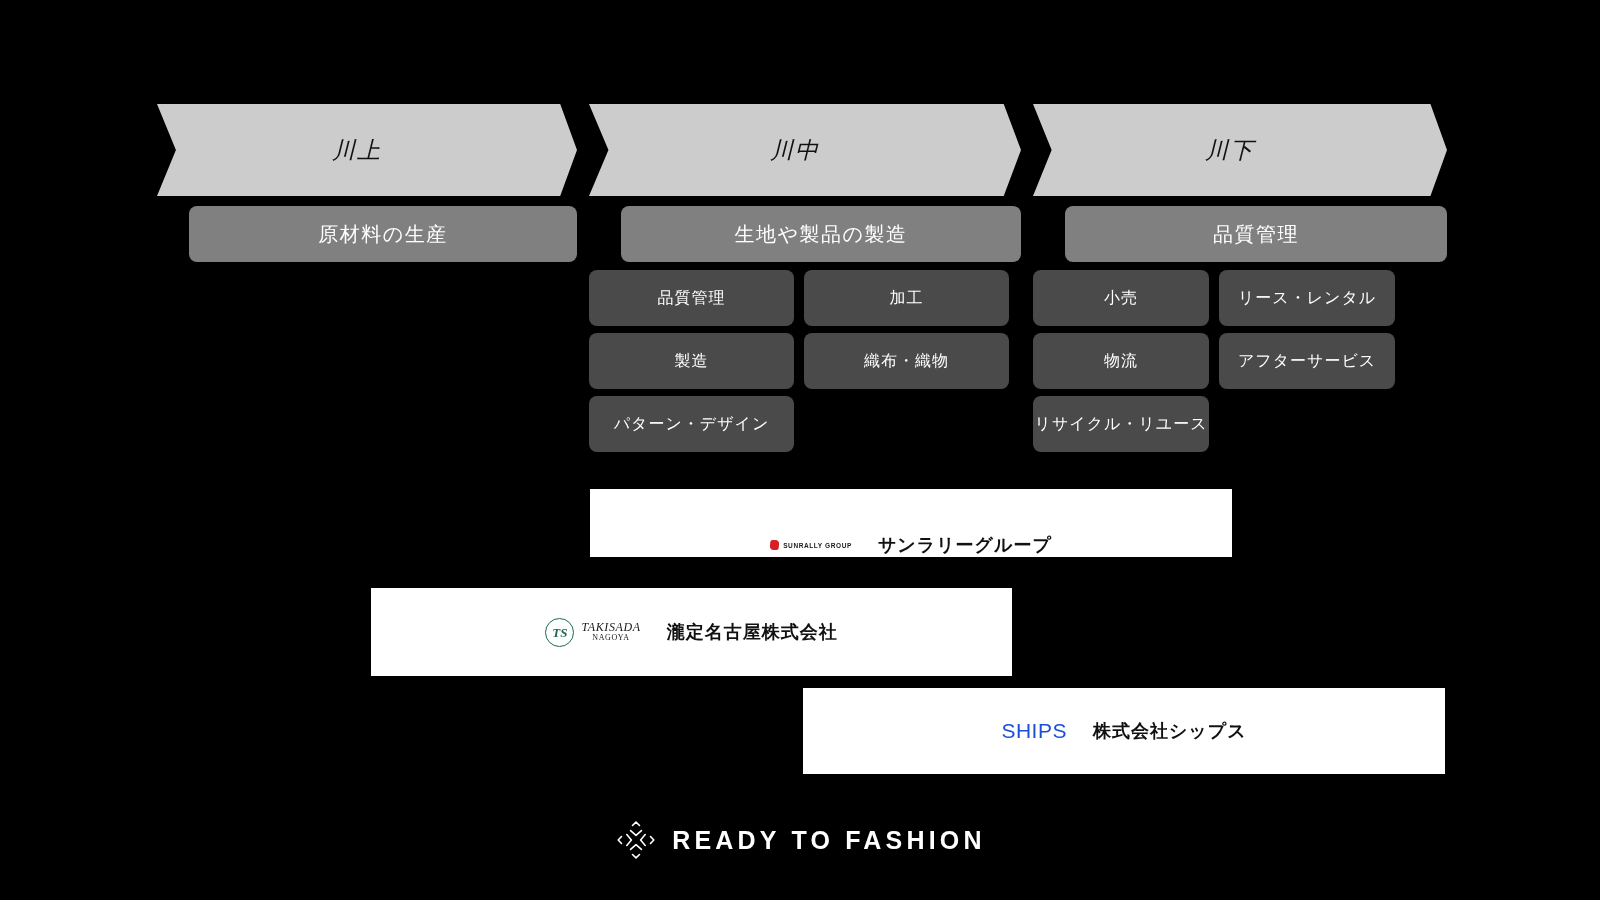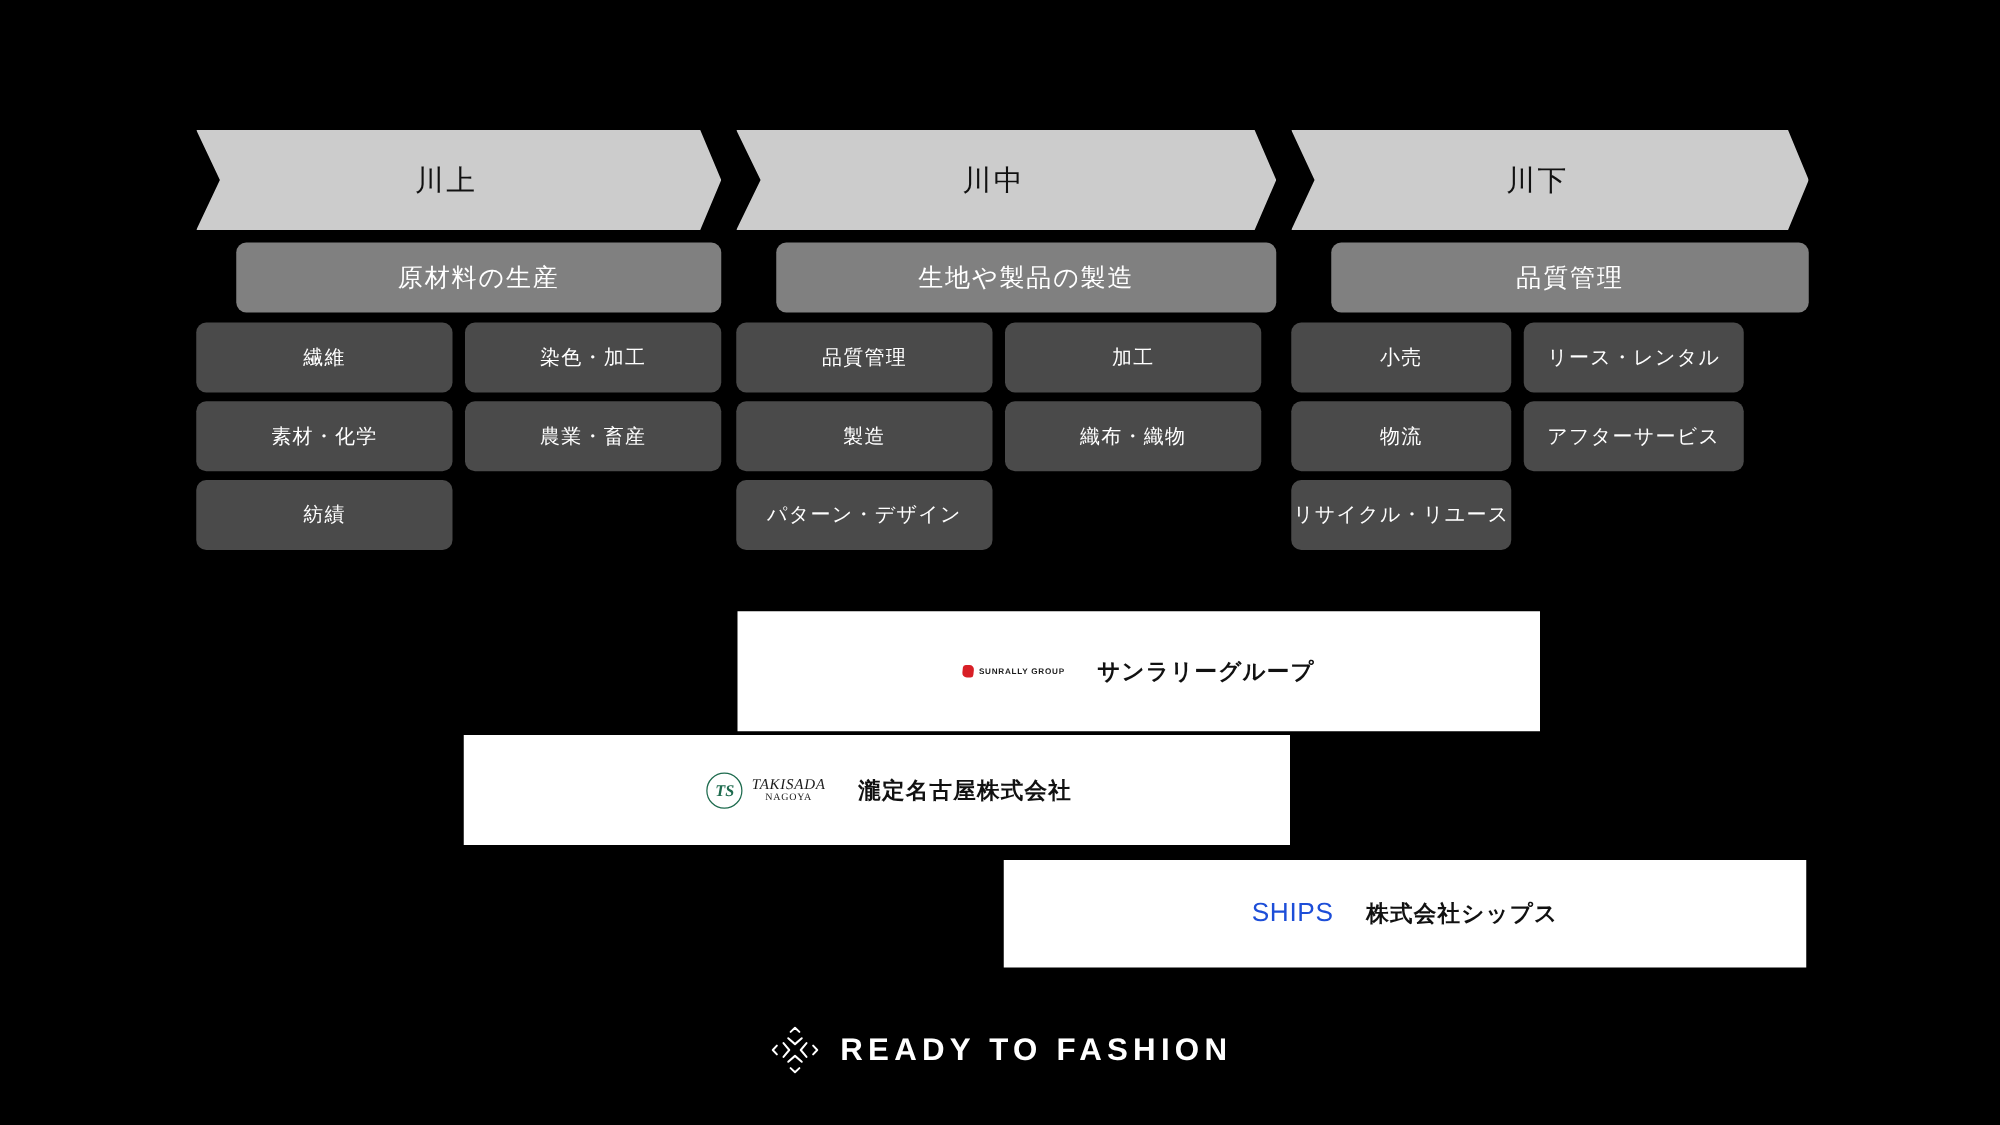--- a/index.html
+++ b/index.html
@@ -35,30 +35,31 @@
     top: 0;
     height: 345px;
   }
   .col-0 { left: 0px;   width: 420px; }
   .col-1 { left: 432px; width: 432px; }
   .col-2 { left: 876px; width: 414px; }
 
   
   .banner {
     position: relative;
-    height: 80px;
+    height: 92px;
     background: #cccccc;
     color: #111111;
     display: flex;
     align-items: center;
     justify-content: center;
     font-size: 23px;
     font-weight: 400;
     letter-spacing: 2px;
     box-sizing: border-box;
+    font-style: italic;
   }
   .banner.first {
     clip-path: polygon(0 0, 96% 0, 100% 50%, 96% 100%, 0 100%, 4.5% 50%);
     padding-right: 20px;
   }
   .banner.mid {
     clip-path: polygon(0 0, 96% 0, 100% 50%, 96% 100%, 0 100%, 4.5% 50%);
     padding-right: 20px;
   }
   .banner.last {
@@ -231,27 +232,20 @@
 
   <div class="chain">
 
     <div class="col col-0">
       <div class="banner first">
         <span class="banner-label">川上</span>
       </div>
       <div class="catbar">
         <span>原材料の生産</span>
       </div>
-      <div class="tiles">
-        <div class="tile">繊維</div>
-        <div class="tile">染色・加工</div>
-        <div class="tile">素材・化学</div>
-        <div class="tile">農業・畜産</div>
-        <div class="tile">紡績</div>
-      </div>
     </div>
 
     <div class="col col-1">
       <div class="banner mid">
         <span class="banner-label">川中</span>
       </div>
       <div class="catbar">
         <span>生地や製品の製造</span>
       </div>
       <div class="tiles">
@@ -273,31 +267,31 @@
       <div class="tiles">
         <div class="tile">小売</div>
         <div class="tile">リース・レンタル</div>
         <div class="tile">物流</div>
         <div class="tile">アフターサービス</div>
         <div class="tile">リサイクル・リユース</div>
       </div>
     </div>
   </div>
 
-  <div class="card" style="left:590px; top:489px; width:642px; height:96px;">
+  <div class="card" style="left:590px; top:489px; width:642px; height:68px;align-items:flex-end;">
     <div class="card-inner">
       <div class="logo-sunrally">
         <span class="sunrally-mark"></span>
         <span class="sunrally-text">SUNRALLY GROUP</span>
       </div>
       <div class="card-name">サンラリーグループ</div>
     </div>
   </div>
 
-  <div class="card" style="left:371px; top:588px; width:641px; height:88px;padding-left:20px;">
+  <div class="card" style="left:371px; top:588px; width:641px; height:88px;">
     <div class="card-inner">
       <div class="logo-takisada">
         <span class="tak-circle">TS</span>
         <span class="tak-words">
           <span class="tak-main">TAKISADA</span>
           <span class="tak-sub">NAGOYA</span>
         </span>
       </div>
       <div class="card-name">瀧定名古屋株式会社</div>
     </div>

